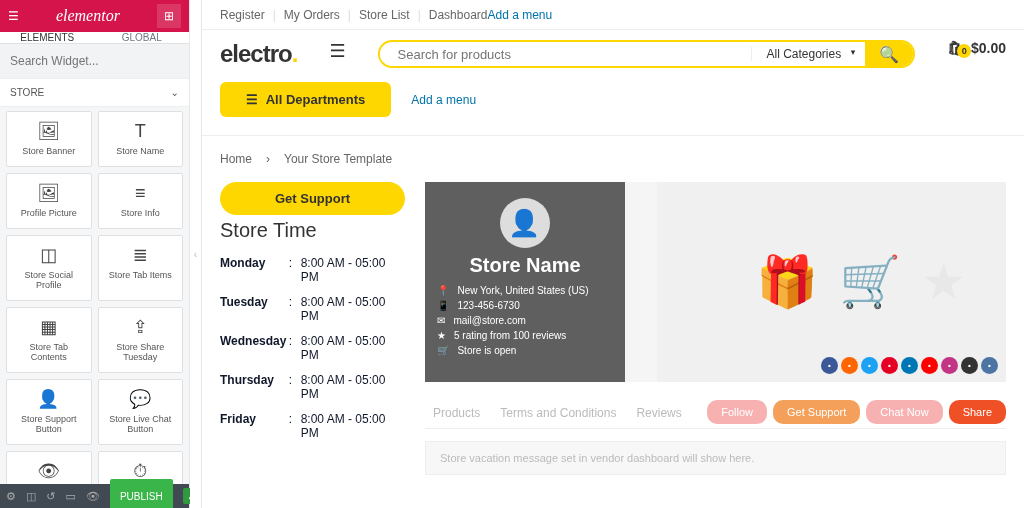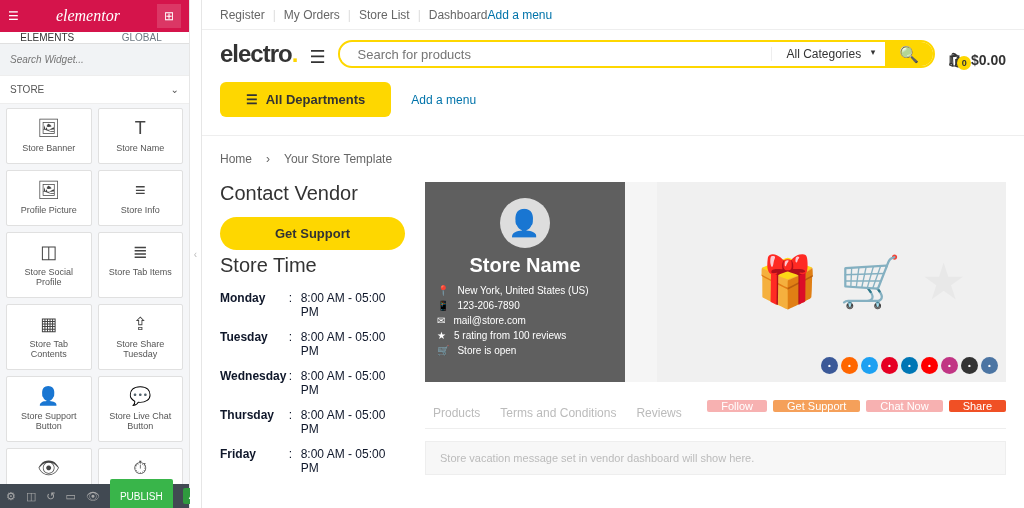--- a/index.html
+++ b/index.html
@@ -7,39 +7,39 @@
 .app{display:flex;width:1024px;height:508px}
 
 .sidebar{width:190px;background:#fff;border-right:1px solid #e6e6e6;display:flex;flex-direction:column}
 .sb-top{height:32px;background:#d5144b;color:#fff;display:flex;align-items:center;justify-content:space-between;padding:0 8px}
 .sb-logo{font-family:cursive;font-style:italic;font-size:16px}
 .sb-grid{width:24px;height:24px;background:rgba(255,255,255,.15);display:flex;align-items:center;justify-content:center}
 .sb-tabs{display:flex;border-bottom:1px solid #e0e0e0;background:#fff}
 .sb-tab{flex:1;text-align:center;padding:0 0;font-size:10px;color:#6d7882}
 .sb-tab.active{color:#333}
 .sb-search{padding:6px;background:#f1f3f5}
-.sb-search input{width:100%;border:none;background:transparent;font-size:10px;font-style:italic;color:#888;padding:4px}
+.sb-search input{width:100%;border:none;background:transparent;font-size:12px;color:#888;padding:4px}
 .sb-section{padding:8px 10px;font-size:10px;color:#555;background:#fff;border-top:1px solid #eee;border-bottom:1px solid #eee;display:flex;justify-content:space-between}
 .widgets{flex:1;overflow:auto;padding:4px 6px;background:#f5f6f8}
 .wrow{display:flex;gap:6px;margin-bottom:6px}
 .widget{flex:1;background:#fff;border:1px solid #e0e0e0;border-radius:2px;text-align:center;padding:10px 4px;font-size:9px;color:#555}
 .widget .wi{font-size:18px;color:#444;margin-bottom:6px;line-height:1}
 .sb-footer{height:24px;background:#414952;display:flex;align-items:center;gap:10px;padding:0 6px;color:#aaa;font-size:11px}
 .publish{background:#39b54a;color:#fff;font-size:10px;font-weight:normal;padding:12px 10px;border-radius:2px;margin-left:auto}
 .pub-arrow{background:#2f9a3e;color:#fff;padding:3px 6px;border-radius:2px;font-size:9px}
 
 .handle{width:12px;background:#fff;border-right:1px solid #e6e6e6;display:flex;align-items:center;justify-content:center;color:#bbb;font-size:10px}
 
 .main{flex:1;overflow:auto}
 .topnav{display:flex;align-items:center;height:30px;padding:0 18px;font-size:12px;color:#666;border-bottom:1px solid #eee}
 .topnav a{color:#666;text-decoration:none}
 .topnav .sep{margin:0 8px;color:#ddd}
 .topnav .right{margin-left:auto;color:#0073aa}
 
-.header{display:flex;align-items:flex-end;padding:10px 18px;gap:12px}
+.header{display:flex;align-items:flex-start;padding:10px 18px;gap:32px}
 .logo{font-size:24px;font-weight:900;letter-spacing:-1px}
 .logo .dot{color:#fcd403}
 .menu-btn{font-size:18px;color:#333}
 .searchbar{flex:1;display:flex;align-items:center;border:2px solid #fed700;border-radius:30px;height:28px;overflow:hidden}
 .searchbar input{flex:1;border:none;padding:0 18px;font-size:13px;color:#888;outline:none}
 .searchbar .cat{padding:0 24px 0 14px;font-size:12px;color:#333;border-left:1px solid #eee;position:relative}
 .searchbar .cat:after{content:"▾";position:absolute;right:10px;font-size:9px}
 .searchbar .go{width:48px;height:100%;background:#fed700;display:flex;align-items:center;justify-content:center;font-size:16px}
 .cart{display:flex;align-items:center;font-weight:bold;font-size:14px;gap:6px;position:relative}
 .cart .badge{position:absolute;bottom:-2px;left:10px;background:#fed700;color:#333;border-radius:50%;width:14px;height:14px;font-size:9px;display:flex;align-items:center;justify-content:center}
@@ -67,21 +67,21 @@
 .card{position:absolute;top:0;left:0;width:200px;height:200px;background:#5f5f5f;color:#fff;padding:14px 12px;text-align:center}
 .avatar{width:50px;height:50px;border-radius:50%;background:#ddd;margin:2px auto 6px;display:flex;align-items:center;justify-content:center;font-size:26px;color:#999}
 .sname{font-size:20px;font-weight:bold;margin-bottom:8px}
 .info{text-align:left;font-size:10px;margin-bottom:4px;display:flex;gap:8px}
 .socials{position:absolute;bottom:8px;right:8px;display:flex;gap:3px}
 .soc{width:17px;height:17px;border-radius:50%;display:flex;align-items:center;justify-content:center;color:#fff;font-size:8px;font-weight:bold}
 
 .tabs{display:flex;align-items:flex-start;margin-top:18px;border-bottom:1px solid #eee;padding-bottom:2px}
 .tab{padding:6px 8px;font-size:12px;color:#bbb;margin-right:4px}
 .actions{margin-left:auto;display:flex;gap:6px}
-.act{padding:0 14px;font-size:11px;color:#fff;border-radius:2px}
+.act{padding:6px 14px;font-size:11px;color:#fff;border-radius:10px}
 .vacation{background:#f7f7f7;border:1px solid #eee;padding:10px 14px;margin-top:12px;font-size:11px;color:#bbb}
 </style>
 </head>
 <body>
 
 <div class="app">
   <div class="sidebar">
     <div class="sb-top">
       <span>☰</span>
       <span class="sb-logo">elementor</span>
@@ -207,21 +207,20 @@
     </div>
 
     <div class="bread">
       <a>Home</a>
       <span>›</span>
       <span>Your Store Template</span>
     </div>
 
     <div class="content">
       <div class="left">
-        <h2 class="section">Contact Vendor</h2>
         <div class="support-btn">Get Support</div>
 
         <div class="hours">
           <h2 class="section">Store Time</h2>
           <div id="hours">
               <div class="hrow">
                 <span class="d">Monday</span>
                 <span class="c">:</span>
                 <span>8:00 AM - 05:00 PM</span>
               </div>
@@ -259,21 +258,21 @@
           </div>
           <div class="card">
             <div class="avatar">👤</div>
             <div class="sname">Store Name</div>
             <div class="info">
                 <span>📍</span>
                 <span>New York, United States (US)</span>
               </div>
             <div class="info">
                 <span>📱</span>
-                <span>123-206-7890</span>
+                <span>123-456-6730</span>
               </div>
             <div class="info">
                 <span>✉</span>
                 <span>mail@store.com</span>
               </div>
             <div class="info">
                 <span>★</span>
                 <span>5 rating from 100 reviews</span>
               </div>
             <div class="info">

